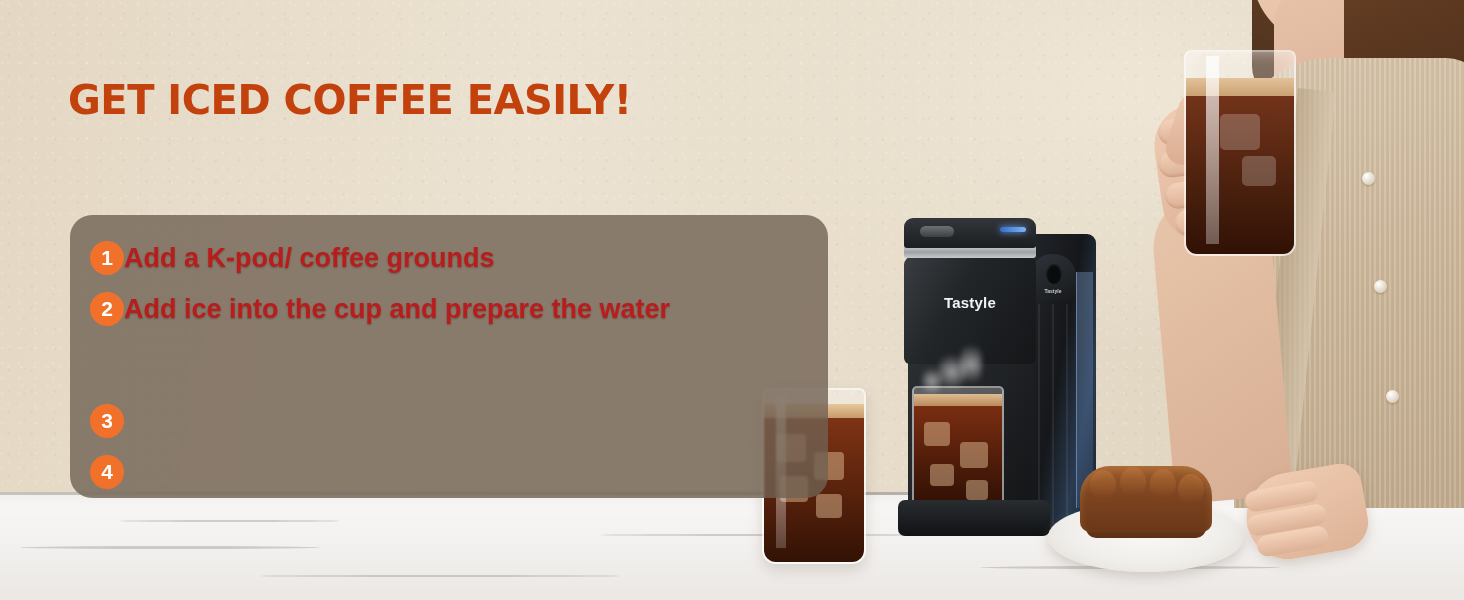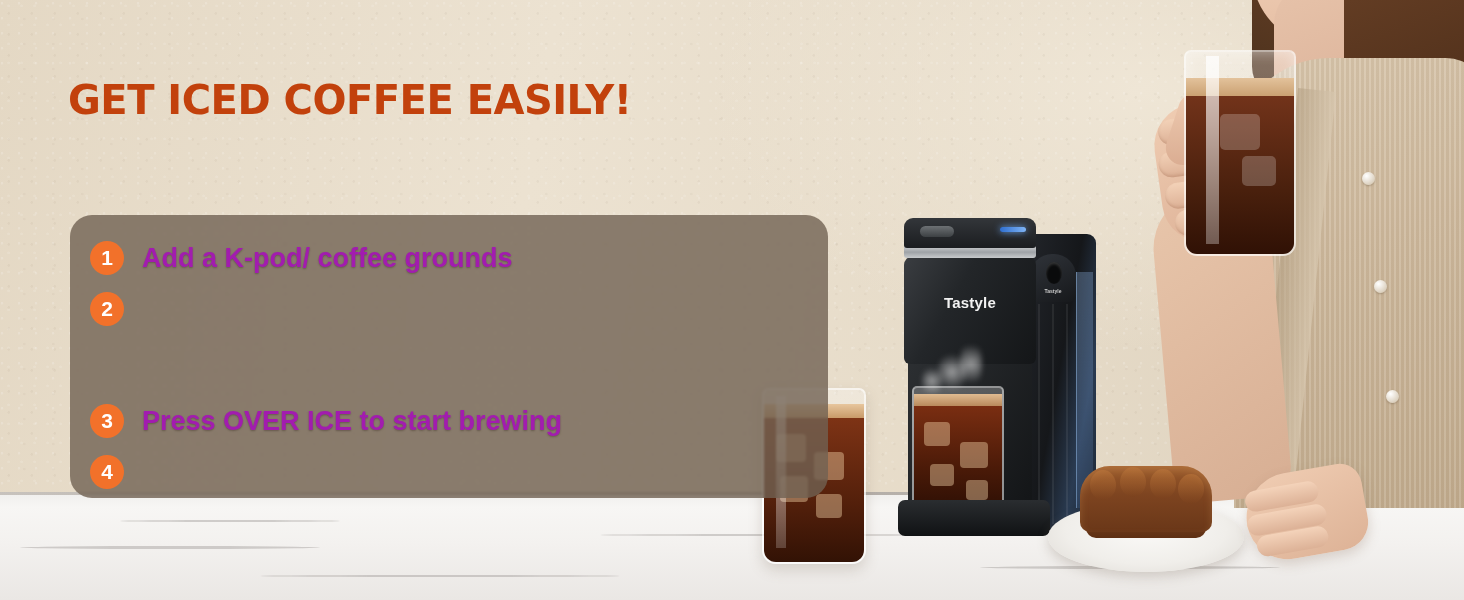--- a/index.html
+++ b/index.html
@@ -277,21 +277,21 @@
   .steps { position:absolute; left:0; top:0; width:100%; height:100%; padding:20px 0 0 0; }
   .step { position:absolute; display:flex; align-items:center; }
   .badge {
     width:34px; height:34px; border-radius:50%;
     background:#f2712a; color:#fff;
     font-size:21px; font-weight:700;
     display:flex; align-items:center; justify-content:center;
     flex:0 0 auto;
   }
   .step-text {
-    margin-left:18px; color:#a21caf; font-size:27px; font-weight:600;
+    color:#b91c1c; font-size:27px; font-weight:600;
     white-space:nowrap; text-shadow:0 1px 2px rgba(40,28,18,.35);
   }
   .substep {
     position:absolute; left:146px; color:#fff; font-size:27px; font-weight:600;
     white-space:nowrap; text-shadow:0 1px 2px rgba(40,28,18,.35);
   }
 </style>
 </head>
 <body>
 
@@ -408,26 +408,26 @@
   <div class="panel">
     <div class="steps">
 
       <div class="step" style="left:20px; top:26px;">
         <div class="badge">1</div>
         <div class="step-text">Add a K-pod/ coffee grounds</div>
       </div>
 
       <div class="step" style="left:20px; top:77px;">
         <div class="badge">2</div>
+        <div class="step-text">Add ice into the cup and prepare the water</div>
       </div>
 
 
       <div class="step" style="left:20px; top:189px;">
         <div class="badge">3</div>
-        <div class="step-text">Press OVER ICE to start brewing</div>
       </div>
 
       <div class="step" style="left:20px; top:240px;">
         <div class="badge">4</div>
       </div>
 
     </div>
   </div>
 
 </div>

